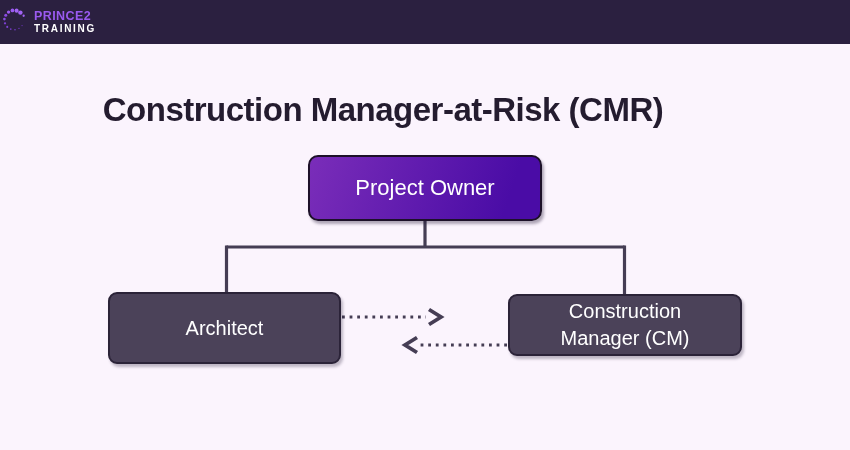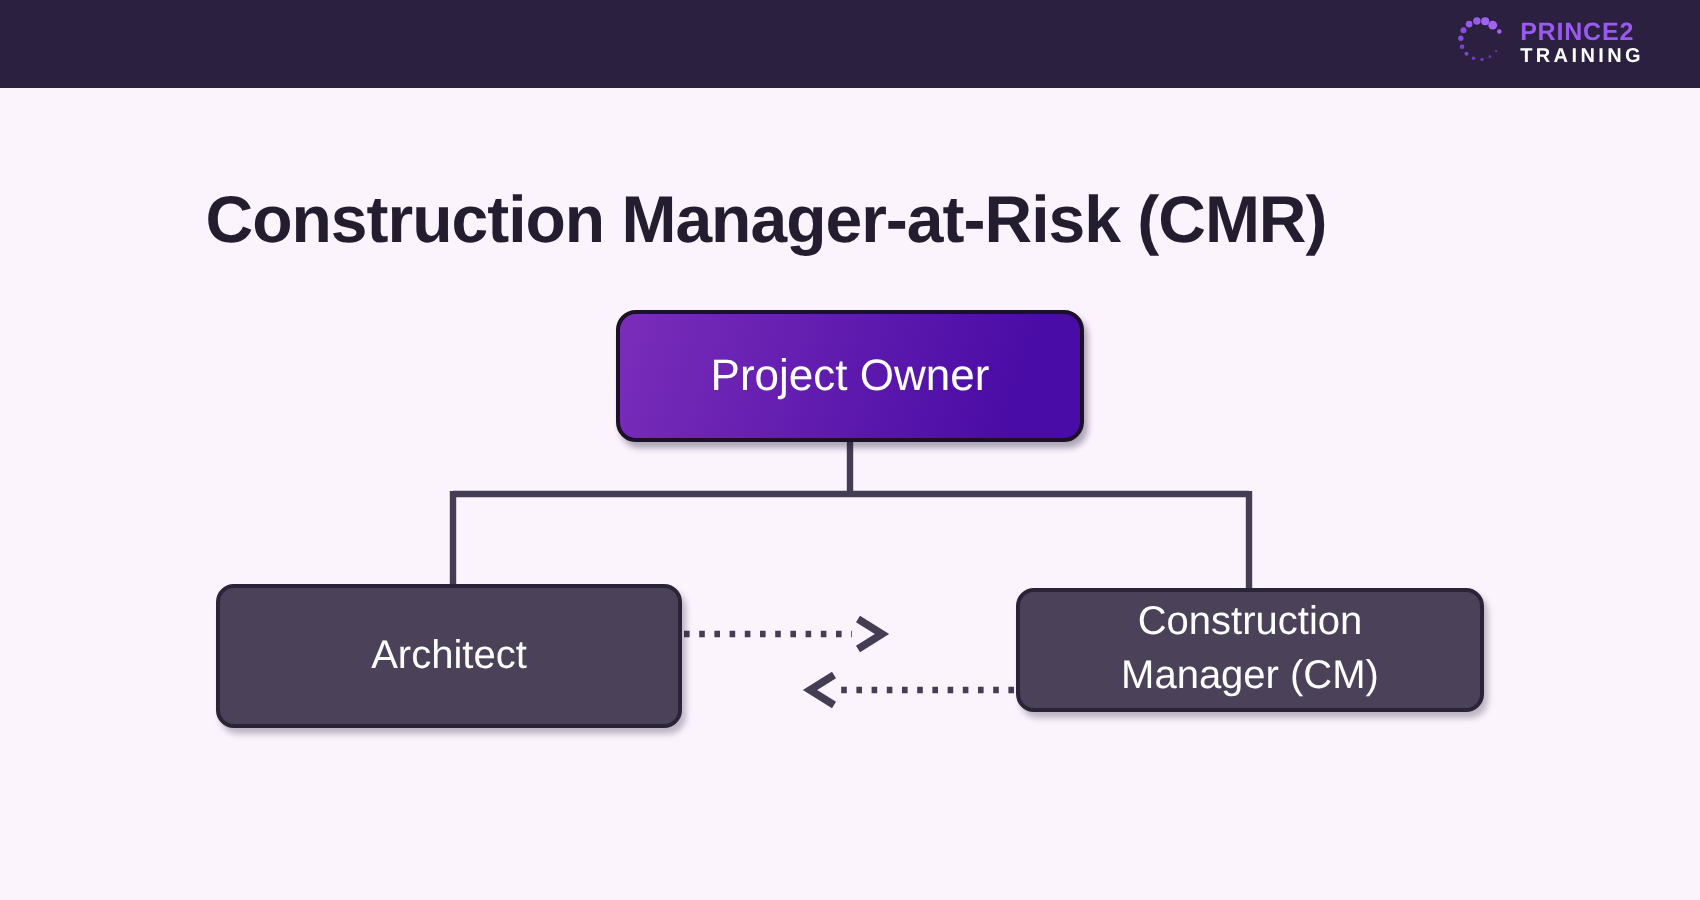--- a/index.html
+++ b/index.html
@@ -16,21 +16,21 @@
   html,body{background:#fff;}
   .page{
     position:relative;width:850px;height:450px;overflow:hidden;
     background:var(--page-bg);
     font-family:"Liberation Sans","DejaVu Sans",sans-serif;
   }
   
   .header{
     position:absolute;top:0;left:0;width:850px;height:44px;
     background:var(--header-bg);
-    display:flex;align-items:center;justify-content:flex-end;
+    display:flex;align-items:center;
     padding-right:28px;
   }
   .logo{display:flex;align-items:center;gap:4px;cursor:pointer;}
   .logo-text{display:flex;flex-direction:column;line-height:1.1;}
   .logo-brand{color:var(--logo-purple);font-weight:bold;font-size:12.5px;letter-spacing:.4px;}
   .logo-suffix{color:#ffffff;font-weight:bold;font-size:10px;letter-spacing:1.7px;}
   
   .title{
     position:absolute;top:91px;left:0;width:766px;text-align:center;
     font-size:33px;font-weight:800;letter-spacing:-0.5px;

